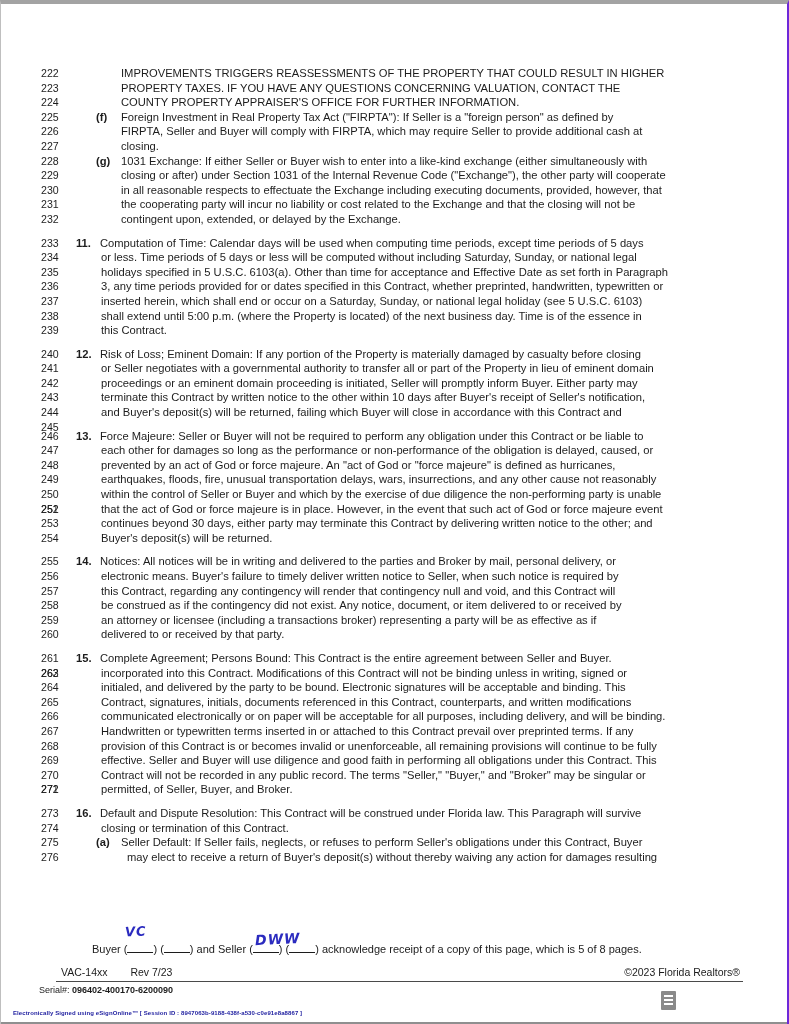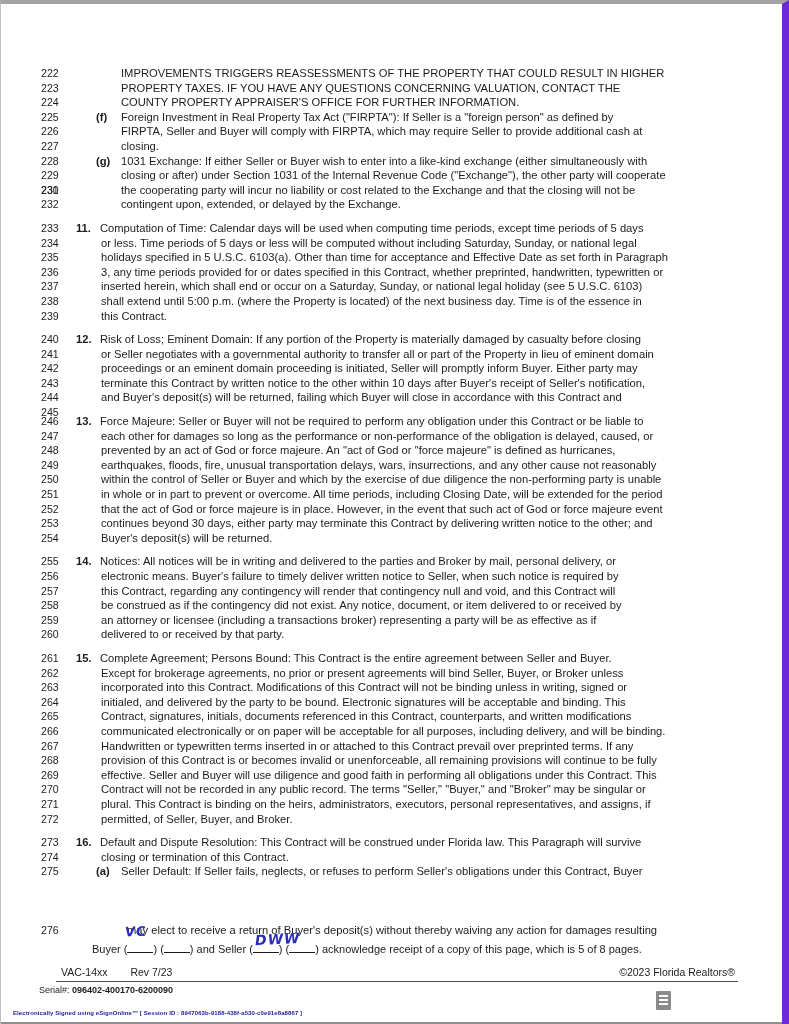--- a/index.html
+++ b/index.html
@@ -1,26 +1,26 @@
 <!DOCTYPE html>
 <html><head>
 <meta charset="utf-8">
 <style>
   html,body{margin:0;padding:0;background:#ffffff;}
   body{width:789px;height:1024px;position:relative;font-family:"Liberation Sans",sans-serif;color:#1c1c1c;overflow:hidden;}
-  .page{position:absolute;inset:0;background:#ffffff;border-top:4px solid #a3a3a3;border-left:1px solid #bfbfbf;border-right:7px solid #6d28d9;box-sizing:border-box;}
+  .page{position:absolute;inset:0;background:#ffffff;border-top:4px solid #a3a3a3;border-left:1px solid #bfbfbf;border-right:2px solid #6d28d9;box-sizing:border-box;}
   .doc{position:absolute;top:62px;left:38px;right:14px;}
   .line{position:relative;padding-left:37px;font-size:11.2px;line-height:14.6px;white-space:nowrap;}
   .lineno{position:absolute;left:2px;top:0;font-size:10.6px;color:#1c1c1c;}
   .hang{display:inline-block;font-weight:bold;width:24px;}
   .ind-sh{padding-left:57px;}
   .ind-sh .hang{width:25px;}
   .ind-c{padding-left:62px;}
   .ind-sc{padding-left:82px;}
-  .ind-sc2{padding-left:88px;margin-top:44px;}
+  .ind-sc2{padding-left:88px;}
   .para-gap{margin-top:9px;}
   .b{font-weight:normal;}
   .ack{position:absolute;top:938px;left:91px;font-size:11px;line-height:14px;white-space:nowrap;}
   .blank{display:inline-block;width:26px;height:9px;border-bottom:1px solid #1c1c1c;}
   .hand{position:absolute;font-family:"DejaVu Sans",sans-serif;font-style:italic;font-weight:bold;letter-spacing:1px;transform:rotate(-3deg);}
   .hand-vc{top:920px;left:124px;font-size:13px;}
   .hand-dww{top:927px;left:254px;font-size:14px;}
   .vac-row{position:absolute;top:962px;left:60px;font-size:10.5px;}
   .vac-code{display:inline-block;}
   .vac-rev{display:inline-block;margin-left:20px;}
@@ -42,62 +42,62 @@
 
   <div class="doc">
       <div class="line ind-sc"><span class="lineno">222</span><span>IMPROVEMENTS TRIGGERS REASSESSMENTS OF THE PROPERTY THAT COULD RESULT IN HIGHER</span></div>
       <div class="line ind-sc"><span class="lineno">223</span><span>PROPERTY TAXES. IF YOU HAVE ANY QUESTIONS CONCERNING VALUATION, CONTACT THE</span></div>
       <div class="line ind-sc"><span class="lineno">224</span><span>COUNTY PROPERTY APPRAISER'S OFFICE FOR FURTHER INFORMATION.</span></div>
       <div class="line ind-sh"><span class="lineno">225</span><span class="hang">(f)</span><span class="b">Foreign Investment in Real Property Tax Act ("FIRPTA"):</span><span>  If </span><span class="b">Seller</span><span> is a "foreign person" as defined by</span></div>
       <div class="line ind-sc"><span class="lineno">226</span><span>FIRPTA, </span><span class="b">Seller</span><span> and </span><span class="b">Buyer</span><span> will comply with FIRPTA, which may require </span><span class="b">Seller</span><span> to provide additional cash at</span></div>
       <div class="line ind-sc"><span class="lineno">227</span><span>closing.</span></div>
       <div class="line ind-sh"><span class="lineno">228</span><span class="hang">(g)</span><span class="b">1031 Exchange:</span><span>  If either </span><span class="b">Seller</span><span> or </span><span class="b">Buyer</span><span> wish to enter into a like-kind exchange (either simultaneously with</span></div>
       <div class="line ind-sc"><span class="lineno">229</span><span>closing or after) under Section 1031 of the Internal Revenue Code ("Exchange"), the other party will cooperate</span></div>
-      <div class="line ind-sc"><span class="lineno">230</span></div>
+      <div class="line ind-sc"><span class="lineno">230</span><span>in all reasonable respects to effectuate the Exchange including executing documents, provided, however, that</span></div>
       <div class="line ind-sc"><span class="lineno">231</span><span>the cooperating party will incur no liability or cost related to the Exchange and that the closing will not be</span></div>
       <div class="line ind-sc"><span class="lineno">232</span><span>contingent upon, extended, or delayed by the Exchange.</span></div>
       <div class="line ind-h para-gap"><span class="lineno">233</span><span class="hang">11.</span><span class="b">Computation of Time:</span><span>  Calendar days will be used when computing time periods, except time periods of 5 days</span></div>
       <div class="line ind-c"><span class="lineno">234</span><span>or less. Time periods of 5 days or less will be computed without including Saturday, Sunday, or national legal</span></div>
       <div class="line ind-c"><span class="lineno">235</span><span>holidays specified in 5 U.S.C. 6103(a). Other than time for acceptance and Effective Date as set forth in Paragraph</span></div>
       <div class="line ind-c"><span class="lineno">236</span><span>3, any time periods provided for or dates specified in this Contract, whether preprinted, handwritten, typewritten or</span></div>
       <div class="line ind-c"><span class="lineno">237</span><span>inserted herein, which shall end or occur on a Saturday, Sunday, or national legal holiday (see 5 U.S.C. 6103)</span></div>
       <div class="line ind-c"><span class="lineno">238</span><span>shall extend until 5:00 p.m. (where the Property is located) of the next business day. </span><span class="b">Time is of the essence in</span></div>
       <div class="line ind-c"><span class="lineno">239</span><span class="b">this Contract.</span></div>
       <div class="line ind-h para-gap"><span class="lineno">240</span><span class="hang">12.</span><span class="b">Risk of Loss; Eminent Domain:</span><span>  If any portion of the Property is materially damaged by casualty before closing</span></div>
       <div class="line ind-c"><span class="lineno">241</span><span>or </span><span class="b">Seller</span><span> negotiates with a governmental authority to transfer all or part of the Property in lieu of eminent domain</span></div>
       <div class="line ind-c"><span class="lineno">242</span><span>proceedings or an eminent domain proceeding is initiated, </span><span class="b">Seller</span><span> will promptly inform </span><span class="b">Buyer</span><span>. Either party may</span></div>
       <div class="line ind-c"><span class="lineno">243</span><span>terminate this Contract by written notice to the other within 10 days after </span><span class="b">Buyer's</span><span> receipt of </span><span class="b">Seller's</span><span> notification,</span></div>
       <div class="line ind-c"><span class="lineno">244</span><span>and </span><span class="b">Buyer's</span><span> deposit(s) will be returned, failing which </span><span class="b">Buyer</span><span> will close in accordance with this Contract and</span></div>
       <div class="line ind-c"><span class="lineno">245</span></div>
       <div class="line ind-h para-gap"><span class="lineno">246</span><span class="hang">13.</span><span class="b">Force Majeure:</span><span>  </span><span class="b">Seller</span><span> or </span><span class="b">Buyer</span><span> will not be required to perform any obligation under this Contract or be liable to</span></div>
       <div class="line ind-c"><span class="lineno">247</span><span>each other for damages so long as the performance or non-performance of the obligation is delayed, caused, or</span></div>
       <div class="line ind-c"><span class="lineno">248</span><span>prevented by an act of God or force majeure. An "act of God or "force majeure" is defined as hurricanes,</span></div>
       <div class="line ind-c"><span class="lineno">249</span><span>earthquakes, floods, fire, unusual transportation delays, wars, insurrections, and any other cause not reasonably</span></div>
       <div class="line ind-c"><span class="lineno">250</span><span>within the control of </span><span class="b">Seller</span><span> or </span><span class="b">Buyer</span><span> and which by the exercise of due diligence the non-performing party is unable</span></div>
-      <div class="line ind-c"><span class="lineno">251</span><span>in whole or in part to prevent or overcome. All time periods, including Closing Date, will be extended for the period</span></div>
+      <div class="line ind-c"><span class="lineno">251</span></div>
       <div class="line ind-c"><span class="lineno">252</span><span>that the act of God or force majeure is in place. However, in the event that such act of God or force majeure event</span></div>
       <div class="line ind-c"><span class="lineno">253</span><span>continues beyond 30 days, either party may terminate this Contract by delivering written notice to the other; and</span></div>
       <div class="line ind-c"><span class="lineno">254</span><span class="b">Buyer's</span><span> deposit(s) will be returned.</span></div>
       <div class="line ind-h para-gap"><span class="lineno">255</span><span class="hang">14.</span><span class="b">Notices:</span><span>  All notices will be in writing and delivered to the parties and Broker by mail, personal delivery, or</span></div>
       <div class="line ind-c"><span class="lineno">256</span><span>electronic means. </span><span class="b">Buyer's failure to timely deliver written notice to Seller, when such notice is required by</span></div>
       <div class="line ind-c"><span class="lineno">257</span><span class="b">this Contract, regarding any contingency will render that contingency null and void, and this Contract will</span></div>
       <div class="line ind-c"><span class="lineno">258</span><span class="b">be construed as if the contingency did not exist. Any notice, document, or item delivered to or received by</span></div>
       <div class="line ind-c"><span class="lineno">259</span><span class="b">an attorney or licensee (including a transactions broker) representing a party will be as effective as if</span></div>
       <div class="line ind-c"><span class="lineno">260</span><span class="b">delivered to or received by that party.</span></div>
       <div class="line ind-h para-gap"><span class="lineno">261</span><span class="hang">15.</span><span class="b">Complete Agreement; Persons Bound:</span><span>  This Contract is the entire agreement between </span><span class="b">Seller</span><span> and </span><span class="b">Buyer</span><span>.</span></div>
-      <div class="line ind-c"><span class="lineno">262</span><span class="b">Except for brokerage agreements, no prior or present agreements will bind Seller, Buyer, or Broker unless</span></div>
+      <div class="line ind-c"><span class="lineno">262</span></div>
       <div class="line ind-c"><span class="lineno">263</span><span class="b">incorporated into this Contract.</span><span> Modifications of this Contract will not be binding unless in writing, signed or</span></div>
       <div class="line ind-c"><span class="lineno">264</span><span>initialed, and delivered by the party to be bound. Electronic signatures will be acceptable and binding. This</span></div>
       <div class="line ind-c"><span class="lineno">265</span><span>Contract, signatures, initials, documents referenced in this Contract, counterparts, and written modifications</span></div>
       <div class="line ind-c"><span class="lineno">266</span><span>communicated electronically or on paper will be acceptable for all purposes, including delivery, and will be binding.</span></div>
       <div class="line ind-c"><span class="lineno">267</span><span>Handwritten or typewritten terms inserted in or attached to this Contract prevail over preprinted terms. If any</span></div>
       <div class="line ind-c"><span class="lineno">268</span><span>provision of this Contract is or becomes invalid or unenforceable, all remaining provisions will continue to be fully</span></div>
       <div class="line ind-c"><span class="lineno">269</span><span>effective. </span><span class="b">Seller</span><span> and </span><span class="b">Buyer</span><span> will use diligence and good faith in performing all obligations under this Contract. This</span></div>
       <div class="line ind-c"><span class="lineno">270</span><span>Contract will not be recorded in any public record. The terms "</span><span class="b">Seller</span><span>," "</span><span class="b">Buyer</span><span>," and "Broker" may be singular or</span></div>
-      <div class="line ind-c"><span class="lineno">271</span><span>plural. This Contract is binding on the heirs, administrators, executors, personal representatives, and assigns, if</span></div>
+      <div class="line ind-c"><span class="lineno">271</span></div>
       <div class="line ind-c"><span class="lineno">272</span><span>permitted, of </span><span class="b">Seller</span><span>, </span><span class="b">Buyer</span><span>, and Broker.</span></div>
       <div class="line ind-h para-gap"><span class="lineno">273</span><span class="hang">16.</span><span class="b">Default and Dispute Resolution:</span><span>  This Contract will be construed under Florida law. This Paragraph will survive</span></div>
       <div class="line ind-c"><span class="lineno">274</span><span>closing or termination of this Contract.</span></div>
       <div class="line ind-sh"><span class="lineno">275</span><span class="hang">(a)</span><span class="b">Seller Default:</span><span>  If </span><span class="b">Seller</span><span> fails, neglects, or refuses to perform </span><span class="b">Seller's</span><span> obligations under this Contract, </span><span class="b">Buyer</span></div>
       <div class="line ind-sc2"><span class="lineno">276</span><span>may elect to receive a return of </span><span class="b">Buyer's</span><span> deposit(s) without thereby waiving any action for damages resulting</span></div>
     </div>
 
   <div class="hand hand-vc" style="color: rgb(43, 43, 191);">VC</div>
   <div class="hand hand-dww" style="color: rgb(43, 43, 191);">DWW</div>
 

